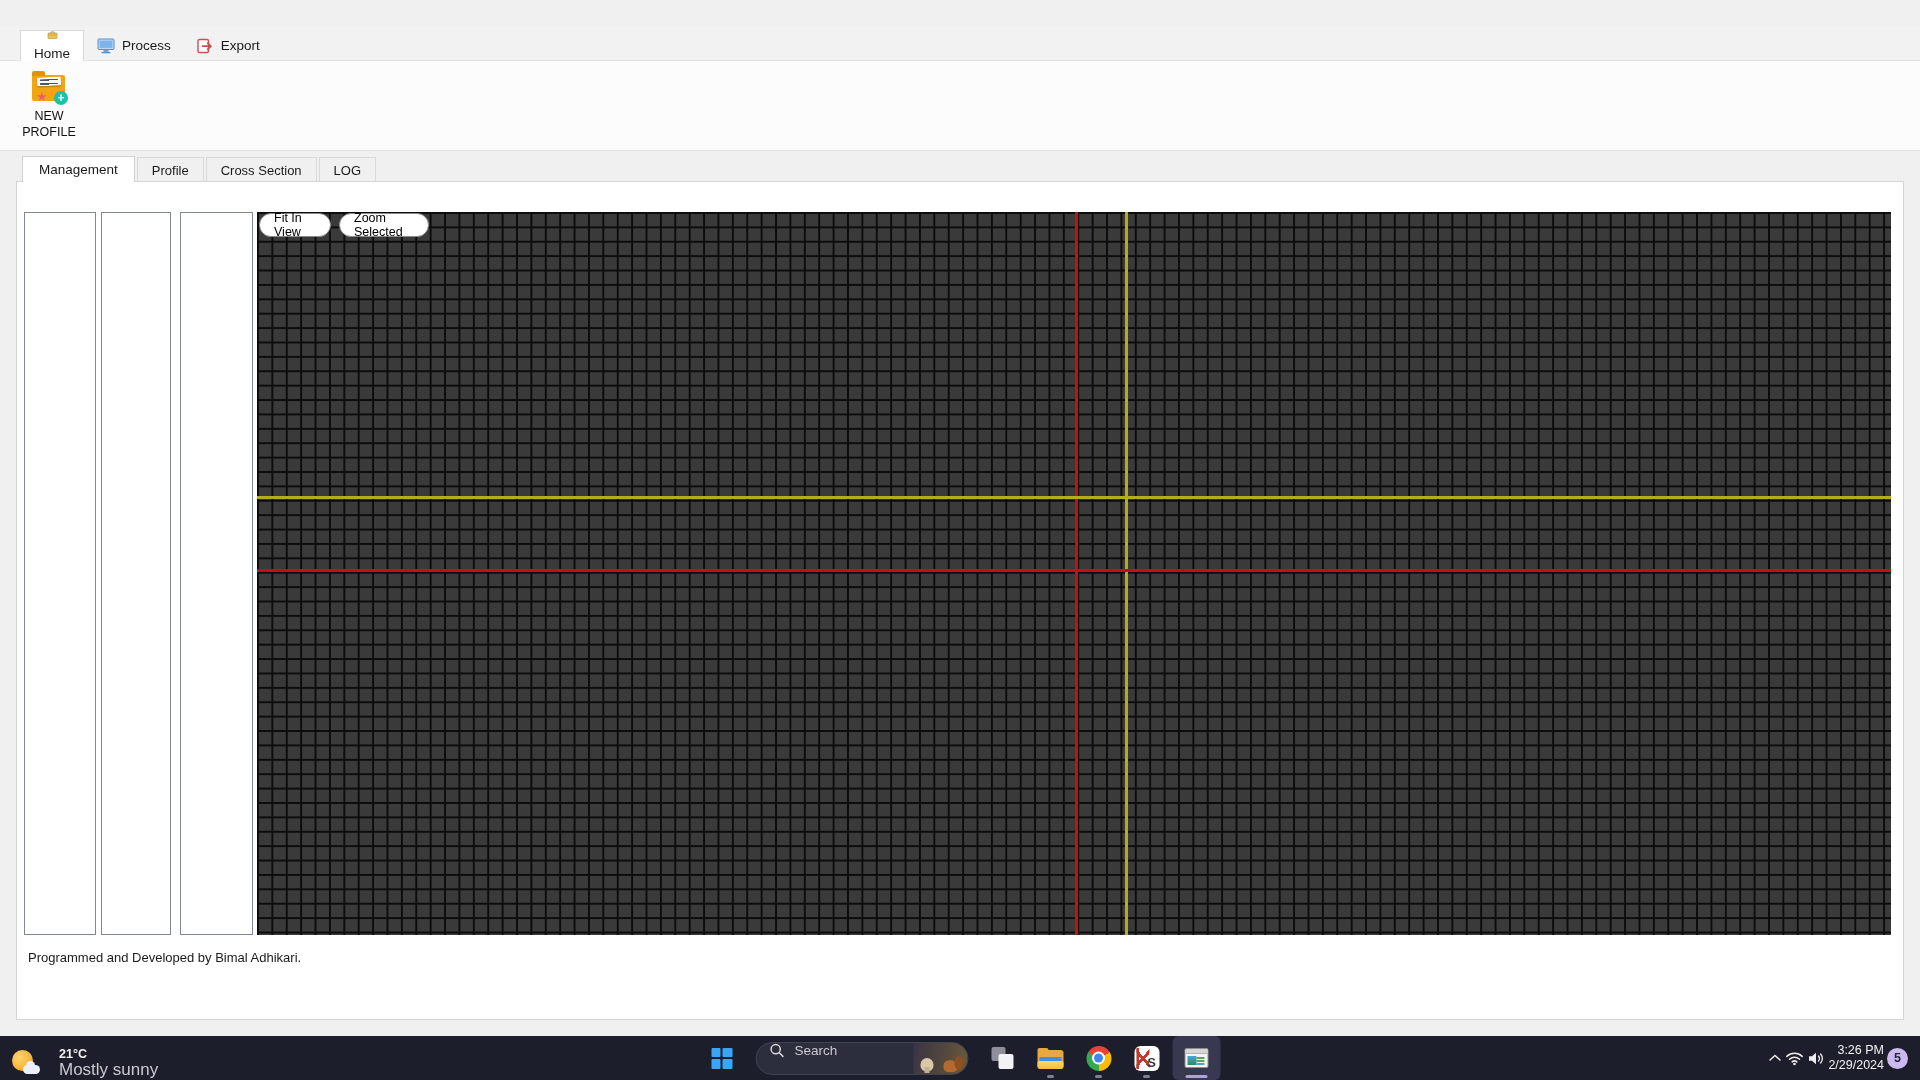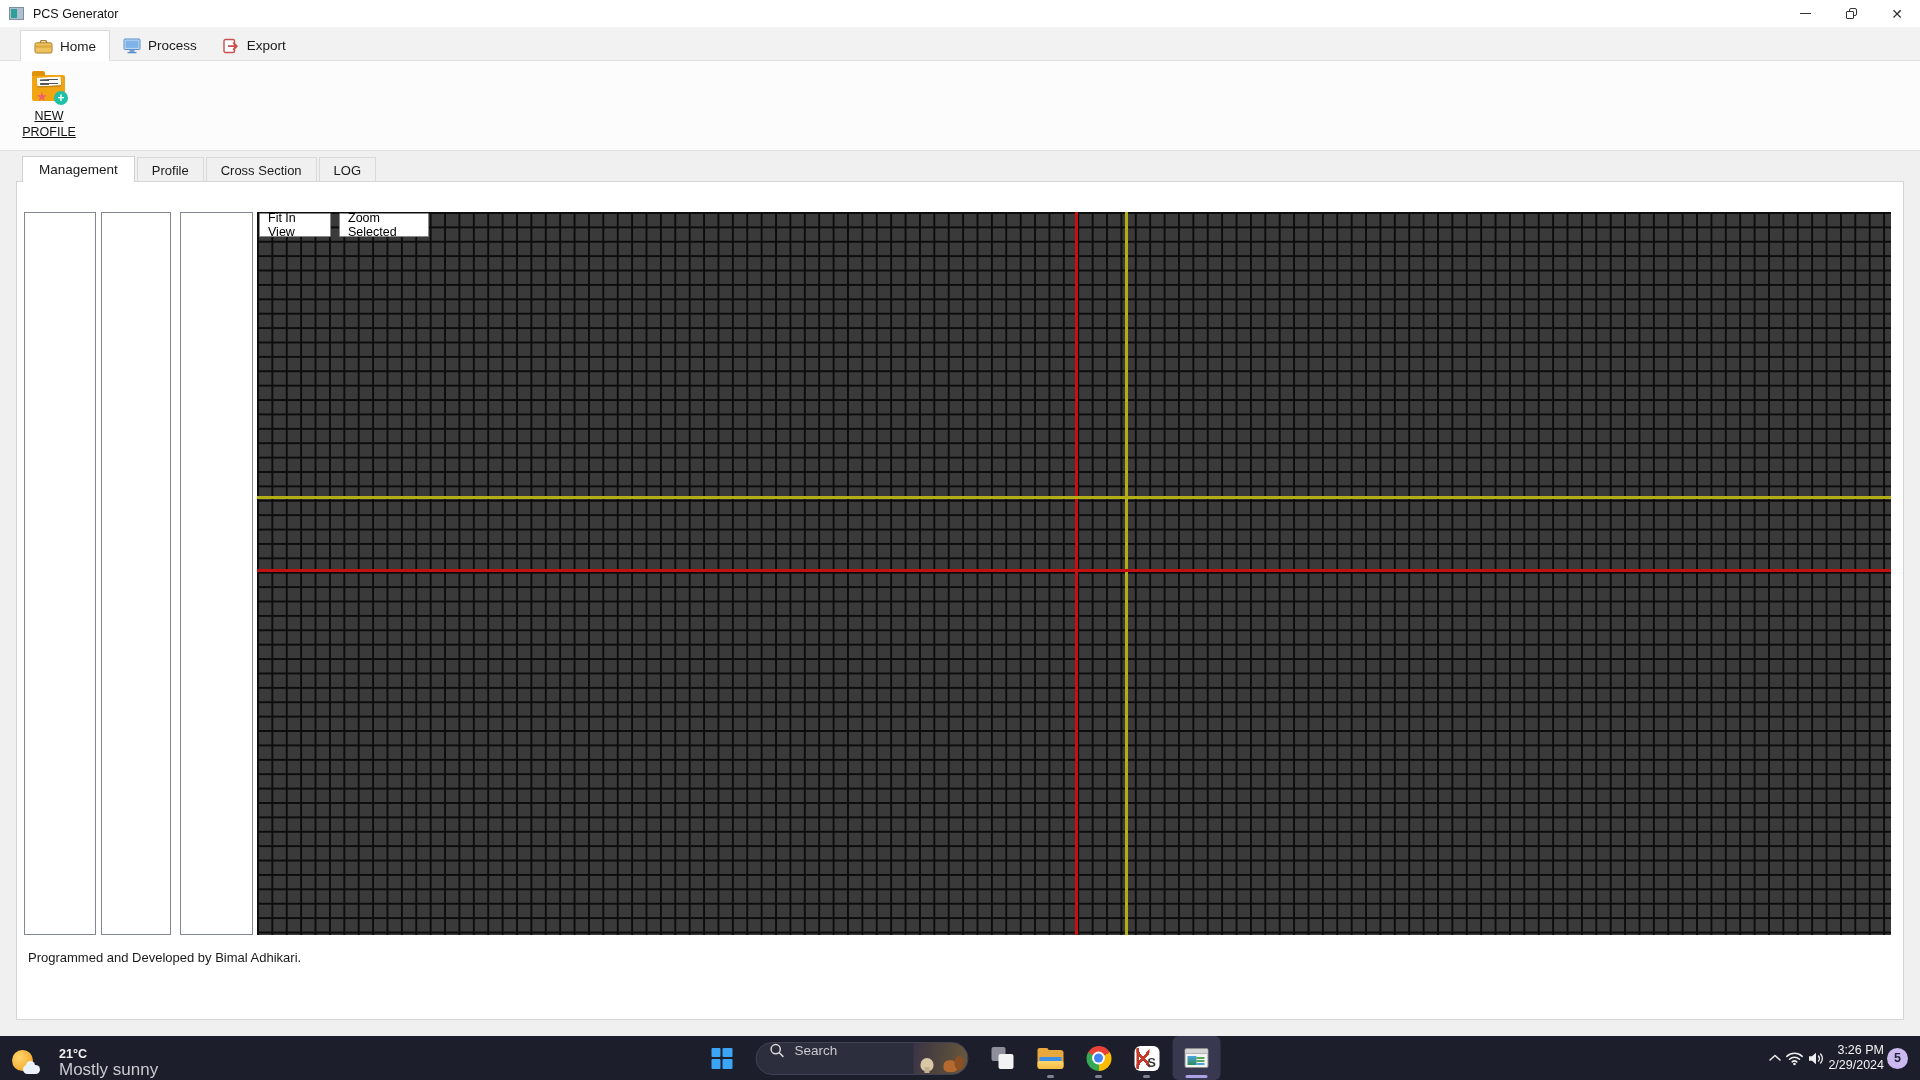--- a/index.html
+++ b/index.html
@@ -20,39 +20,39 @@
   .glyph-restore { position:relative; width:11px; height:11px; }
   .glyph-restore .rg-back { position:absolute; top:0; right:0; width:8px; height:8px; border:1px solid #333; border-radius:2px; }
   .glyph-restore .rg-front { position:absolute; bottom:0; left:0; width:8px; height:8px; border:1px solid #333; background:#fff; border-radius:1px; }
   .glyph-close { font-size:14px; color:#333; line-height:1; }
 
   
   .ribbon-strip { position:absolute; left:0; top:27px; width:100%; height:34px; background:#f2f2f2;
     border-bottom:1px solid #e2e2e2; display:flex; align-items:flex-end; padding-left:20px; }
   .rtab { height:29px; display:flex; align-items:center; gap:7px; padding:0 13px;
     font-size:13.5px; color:#1a1a1a; }
-  .rtab.selected { background:#fff; border:1px solid #dadada; border-bottom:none; height:31px; margin-bottom:-1px; }
+  .rtab.selected { background:#fff; border:1px solid #dadada; border-bottom:none; height:31px; margin-bottom:-1px;flex-direction:column; }
   .ribbon-body { position:absolute; left:0; top:61px; width:100%; height:90px; background:#fcfcfc;
     border-bottom:1px solid #e0e0e0; }
 
   .np-button { position:absolute; left:14px; top:8px; width:70px; display:flex; flex-direction:column;
     align-items:center; }
   .np-icon { position:relative; width:38px; height:36px; margin-bottom:3px; }
   .np-folder { position:absolute; left:2px; top:6px; width:33px; height:26px; background:#f2a513; border-radius:2px; }
   .np-folder::before { content:""; position:absolute; left:0; top:-4px; width:13px; height:5px;
     background:#e09405; border-radius:2px 2px 0 0; }
   .np-doc { position:absolute; left:7px; top:8px; width:24px; height:9px; background:#fdfdfd;
     border-radius:1px; transform:rotate(-3deg); box-shadow:0 1px 1px rgba(0,0,0,.25);
     background-image:repeating-linear-gradient(#555 0 1.5px, transparent 1.5px 4px);
     background-size:18px 7px; background-repeat:no-repeat; background-position:3px 2px; }
   .np-star { position:absolute; left:6px; bottom:2px; font-size:13px; color:#ee5f6d; line-height:1; }
   .np-badge { position:absolute; right:0px; bottom:0px; width:14px; height:14px; border-radius:50%;
     background:#1fc0a7; color:#fff; font-size:12px; font-weight:bold; display:flex; align-items:center;
     justify-content:center; line-height:1; }
-  .np-label { font-size:12.5px; color:#111; text-align:center; line-height:16px;text-decoration:underline; }
+  .np-label { font-size:12.5px; color:#111; text-align:center; line-height:16px; }
 
   
   .doc-strip { position:absolute; left:22px; top:156px; height:26px; display:flex; align-items:flex-end; }
   .dtab { height:22px; padding:12px 14px; display:flex; align-items:center; font-size:13px; color:#1a1a1a;
     background:#f0f0f0; border:1px solid #d9d9d9; border-bottom:none; margin-right:2px; }
   .dtab.selected { height:26px; background:#fff; border:1px solid #d0d0d0; border-bottom:none;
     font-size:13.5px; padding:0 16px; position:relative; z-index:2; }
 
   
   .content-panel { position:absolute; left:16px; top:181px; width:1888px; height:839px; background:#fff;
@@ -72,22 +72,22 @@
   .lb-3 { left:163px; width:73px; }
 
   
   .grid-canvas { position:absolute; left:240px; top:30px; width:1634px; height:723px;
     background-color:#3a3a3a;
     background-image:
       linear-gradient(to right, #0c0c0c 0 2px, transparent 2px),
       linear-gradient(to bottom, #0c0c0c 0 2px, transparent 2px);
     background-size:14.4px 14.4px; overflow:hidden; }
   .canvas-btn { position:absolute; top:1px; height:24px; background:#fff; border:1px solid #8a8a8a;
-    border-radius:1px; font-size:12.5px; color:#000; display:flex; align-items:center;
-    justify-content:center; font-family:"Liberation Sans", sans-serif; padding:0 8px; }
+    border-radius:12px; font-size:12.5px; color:#000; display:flex; align-items:center;
+    justify-content:center; font-family:"Liberation Sans", sans-serif; padding:0 14px; }
   .btn-fit { left:2px; width:72px; }
   .btn-zoom { left:82px; width:90px; }
   .line { position:absolute; }
   .red-v    { left:818px; top:0; width:3px;  height:100%; background:#c31111; }
   .yellow-v { left:868px; top:0; width:3px;  height:100%; background:#b3ae15; }
   .yellow-h { left:0; top:284px; width:100%; height:3px;  background:#b3ae15; }
   .red-h    { left:0; top:357px; width:100%; height:3px;  background:#c31111; }
 
   .status-credit { position:absolute; left:11px; top:768px; font-size:13px; color:#1a1a1a; }
 
@@ -172,38 +172,20 @@
   .tray-icon { display:flex; align-items:center; justify-content:center; }
   .clock { text-align:right; font-size:12.5px; color:#f2f2f2; line-height:15px; }
   .badge { width:21px; height:21px; border-radius:50%; background:#cbb9f0; color:#23243a;
     font-size:12.5px; font-weight:bold; display:flex; align-items:center; justify-content:center; }
 </style>
 </head>
 <body>
 
 <div class="window">
 
-  <div class="titlebar">
-    <div class="title-icon"></div>
-    <div class="title-text">PCS Generator</div>
-    <div class="win-controls">
-      <div class="wc-btn">
-          <div class="glyph-min"></div>
-        </div>
-      <div class="wc-btn">
-        <div class="glyph-restore">
-            <div class="rg-back"></div>
-            <div class="rg-front"></div>
-          </div>
-      </div>
-      <div class="wc-btn">
-          <span class="glyph-close">✕</span>
-        </div>
-    </div>
-  </div>
 
   <div class="ribbon-strip">
     <div class="rtab selected">
       <svg width="19" height="15" viewBox="0 0 19 15">
         <path d="M6.5 4V2.6a1 1 0 0 1 1-1h4a1 1 0 0 1 1 1V4" fill="none" stroke="#a8802e" stroke-width="1.4"></path>
         <rect x="1" y="3.8" width="17" height="10.2" rx="1.5" fill="#eec25d" stroke="#a8802e"></rect>
         <rect x="1.6" y="6.6" width="15.8" height="2" fill="#d8a93f"></rect>
       </svg>
       <span>Home</span>
     </div>

